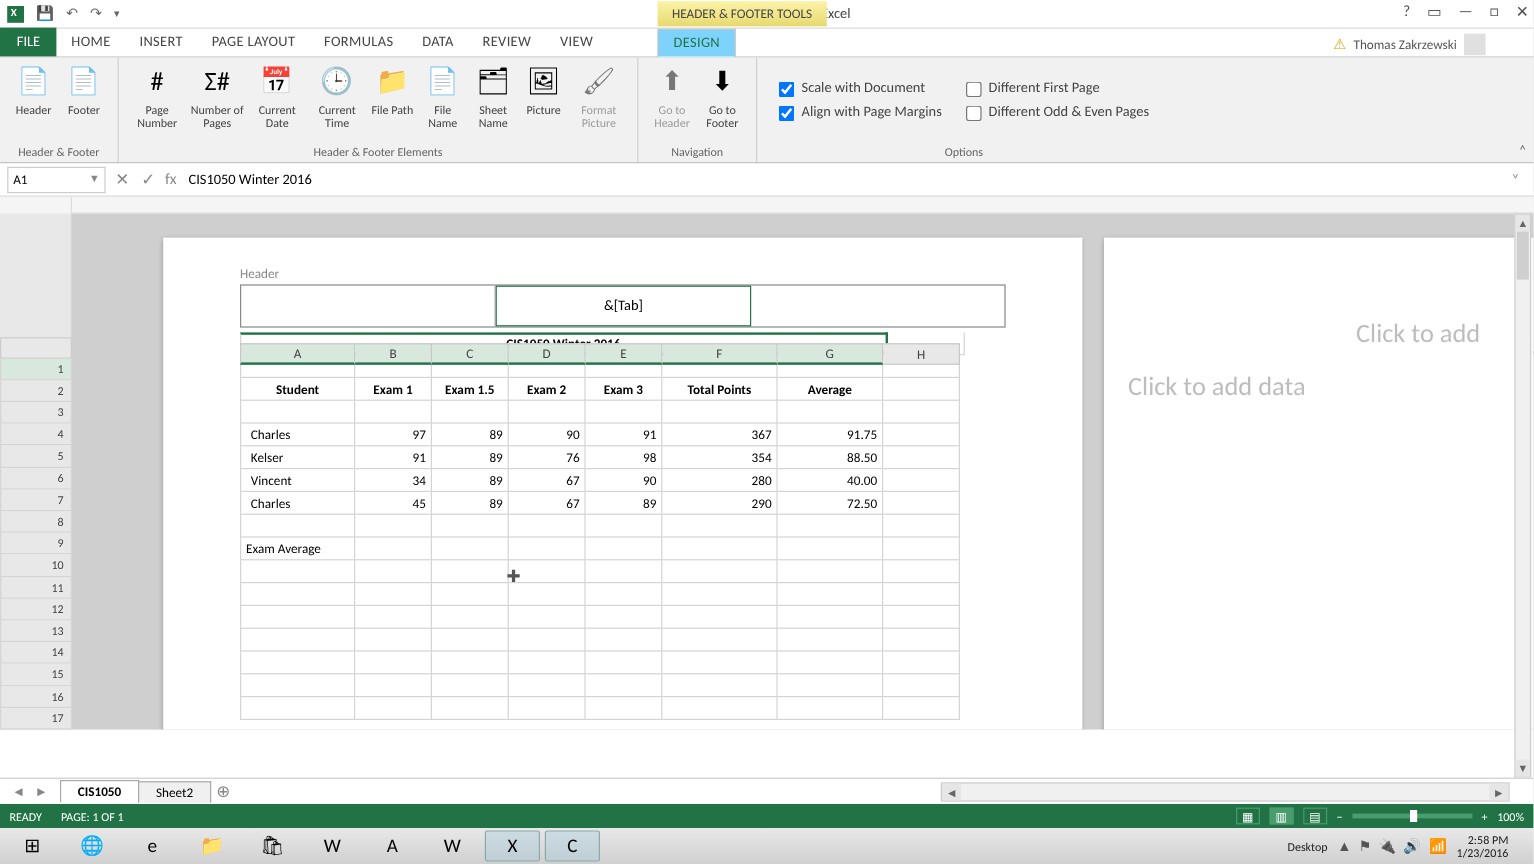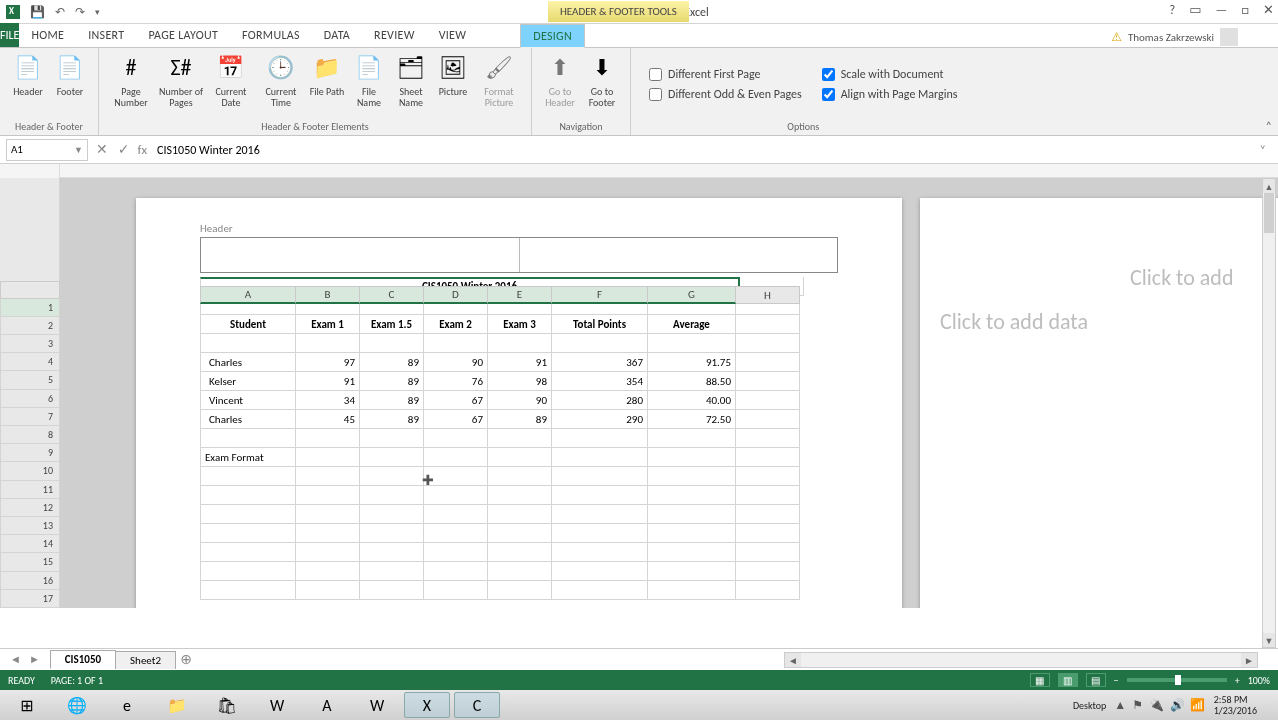--- a/index.html
+++ b/index.html
@@ -12,21 +12,21 @@
 .qat .excel-logo::after { content:"X"; color:#fff; font-size:9px; font-weight:bold; position:absolute; left:3px; top:0; }
 .qat-icon { color:#666; font-size:12px; cursor:pointer; }
 .title-center { position:absolute; left:50%; transform:translateX(-50%); color:#444; font-size:12px; }
 .title-tools { position:absolute; left:540px; padding:3px 8px; }
 .title-tools span { background:linear-gradient(#fdf3a7,#e6d970); padding:4px 12px; font-size:11px; color:#444; }
 .win-ctrl { position:absolute; right:4px; top:2px; display:flex; gap:14px; color:#555; font-size:13px; }
 .win-ctrl span { cursor:pointer; }
 
 
 .tab-bar { height:24px; display:flex; align-items:flex-end; background:#fff; padding-left:0; border-bottom:1px solid #c5c5c5; position:relative; }
-.file-tab { background:#217346; color:#fff; padding:4px 0; font-size:12px; height:24px; display:flex; align-items:center; cursor:pointer; }
+.file-tab { background:#217346; color:#fff; padding:4px 14px; font-size:12px; height:24px; display:flex; align-items:center; cursor:pointer; }
 .tab { padding:4px 12px; font-size:12px; color:#444; cursor:pointer; height:24px; display:flex; align-items:center; letter-spacing:.3px; }
 .tab.active { background:#7dd3fc; border:1px solid #c5c5c5; border-bottom:1px solid #f0f0f0; margin-bottom:-1px; color:#217346; }
 .tab-design { color:#8c6a00; }
 .user-name { position:absolute; right:40px; top:4px; font-size:11px; color:#555; display:flex; align-items:center; gap:6px; }
 .user-avatar { width:18px; height:18px; background:#e0e0e0; }
 .warn-icon { color:#d9a300; font-size:12px; }
 
 
 .ribbon { height:88px; background:#f1f1f1; display:flex; border-bottom:1px solid #c5c5c5; position:relative; }
 .ribbon-group { padding:2px 8px; border-right:1px solid #d0d0d0; display:flex; flex-direction:column; justify-content:space-between; height:100%; }
@@ -228,36 +228,36 @@
           <div class="ico">⬇</div>
           <div class="lbl">Go to Footer</div>
         </div>
     </div>
     <div class="group-label">Navigation</div>
   </div>
   <div class="ribbon-group" style="border-right:none">
     <div style="display:flex;height:72px">
       <div class="opt-col">
         <label>
+            <input type="checkbox" checked="" style="">
+            <span>Scale with Document</span>
+          </label>
+        <label>
+            <input type="checkbox" checked="" style="">
+            <span>Align with Page Margins</span>
+          </label>
+      </div>
+      <div class="opt-col">
+        <label>
             <input type="checkbox" style="">
             <span>Different First Page</span>
           </label>
         <label>
             <input type="checkbox" style="">
             <span>Different Odd &amp; Even Pages</span>
-          </label>
-      </div>
-      <div class="opt-col">
-        <label>
-            <input type="checkbox" checked="" style="">
-            <span>Scale with Document</span>
-          </label>
-        <label>
-            <input type="checkbox" checked="" style="">
-            <span>Align with Page Margins</span>
           </label>
       </div>
     </div>
     <div class="group-label">Options</div>
   </div>
   <span class="ribbon-collapse">˄</span>
 </div>
 
 <div class="fx-bar">
   <div class="name-box">
@@ -300,20 +300,21 @@
       <div class="row-hdr">16</div>
       <div class="row-hdr">17</div>
     </div>
   <div class="grid-right">
 
     <div class="page">
       <div class="page-margin">
         <div class="hdr-label">Header</div>
         <div class="hdr-boxes">
           <div class="hdr-box"></div>
+          <div class="hdr-box edit">&amp;[Tab]</div>
           <div class="hdr-box"></div>
         </div>
         <div class="sheet-area">
 
           <div class="srow">
             <div class="scell b c title-row" style="width:540px;border-left:1px solid #d4d4d4">CIS1050 Winter 2016</div>
             <div class="scell cwH"></div>
           </div>
 
           <div class="srow">
@@ -397,21 +398,21 @@
               <div class="scell cwB"></div>
               <div class="scell cwC"></div>
               <div class="scell cwD"></div>
               <div class="scell cwE"></div>
               <div class="scell cwF"></div>
               <div class="scell cwG"></div>
               <div class="scell cwH"></div>
             </div>
 
           <div class="srow">
-            <div class="scell cwA" style="border-left:1px solid #d4d4d4">Exam Format</div>
+            <div class="scell cwA" style="border-left:1px solid #d4d4d4">Exam Average</div>
             <div class="scell cwB"></div>
               <div class="scell cwC"></div>
               <div class="scell cwD"></div>
               <div class="scell cwE"></div>
               <div class="scell cwF"></div>
               <div class="scell cwG"></div>
               <div class="scell cwH"></div>
           </div>
 
           <div id="empty-rows">
@@ -564,18 +565,18 @@
   <div class="tb-app active">C</div>
   <div class="tray">
     <span>Desktop</span>
     <div class="tray-icons">
       <span>▲</span>
       <span>⚑</span>
       <span>🔌</span>
       <span>🔊</span>
       <span>📶</span>
     </div>
-    <div style="text-align:left;line-height:1.1">
+    <div style="text-align:right;line-height:1.1">
       <div>2:58 PM</div>
       <div>1/23/2016</div>
     </div>
   </div>
 </div>
 
 </body></html>

